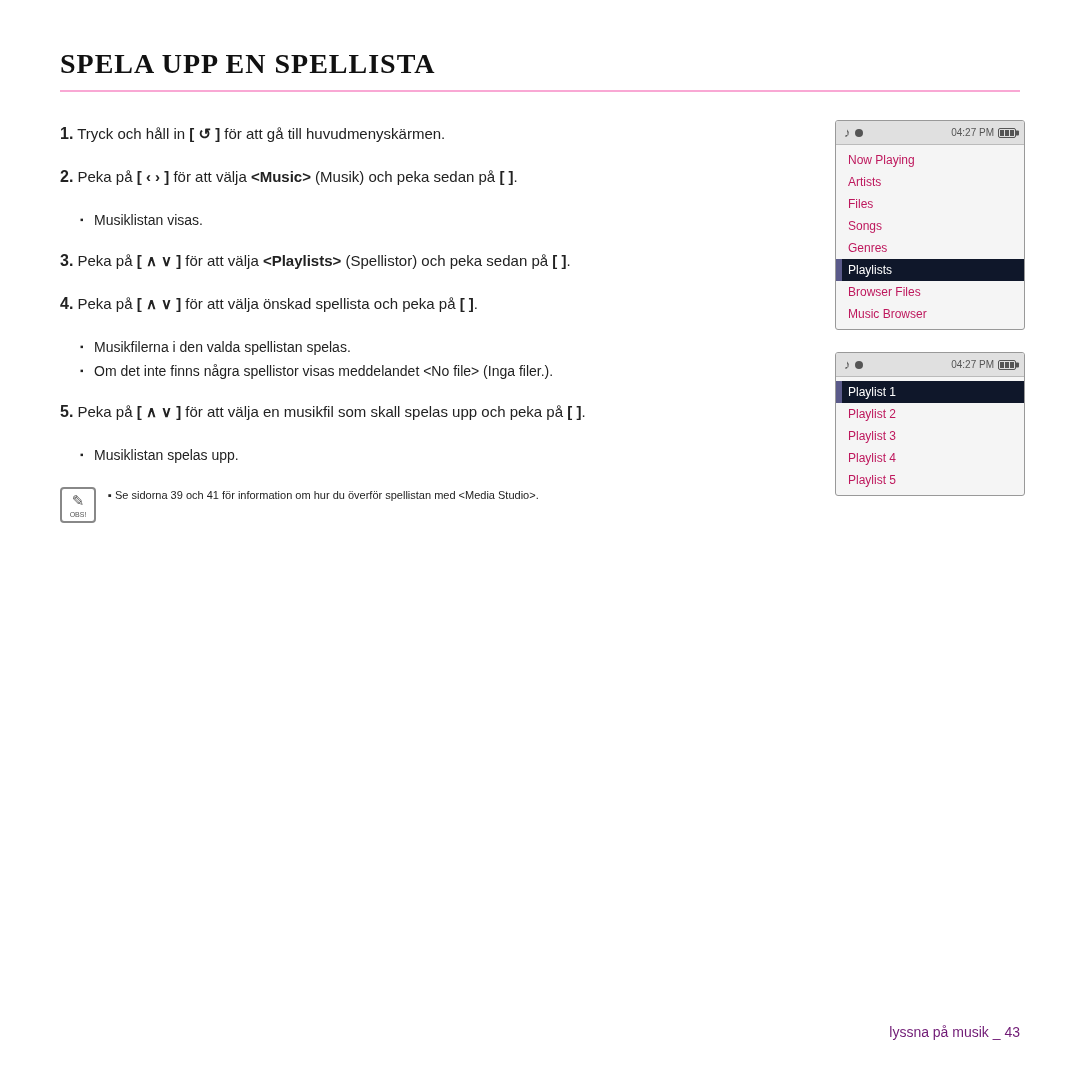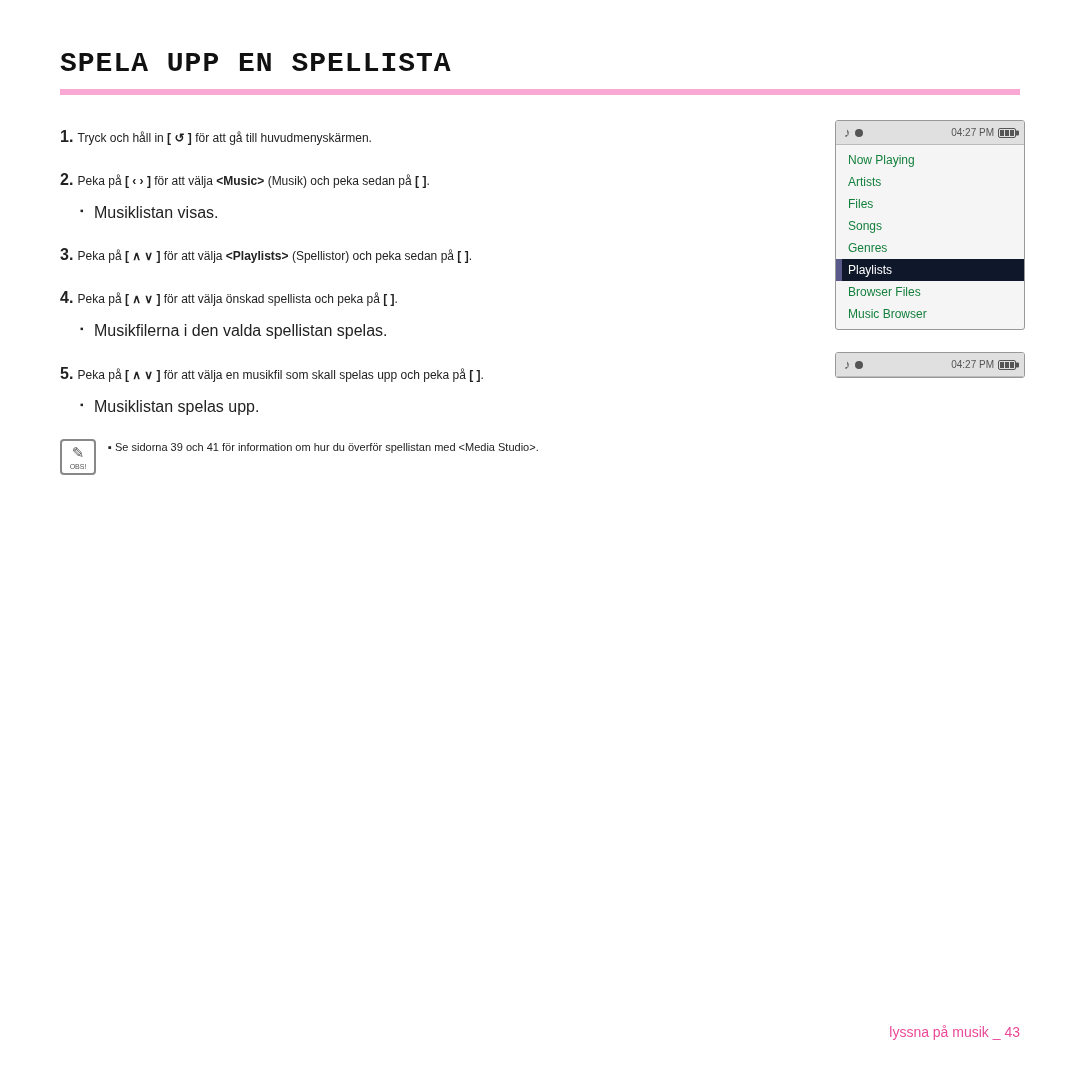--- a/index.html
+++ b/index.html
@@ -16,52 +16,52 @@
 
     .page-content {
       padding: 48px 60px 40px 60px;
     }
 
     .page-title {
       font-size: 28px;
       font-weight: 900;
       letter-spacing: 1px;
       color: #111;
-      border-bottom: 6px solid #f9a8d4;
+      border-bottom: 2px solid #f9a8d4;
       padding-bottom: 10px;
       margin-bottom: 30px;
-      font-family: Liberation Mono, monospace;
+      font-family: Liberation Serif, serif;
     }
 
     .steps {
       max-width: 650px;
     }
 
     .step {
       margin-bottom: 18px;
       line-height: 1.55;
     }
 
     .step-num {
       font-weight: bold;
       font-size: 16px;
     }
 
     .step-text {
-      font-size: 12px;
+      font-size: 15px;
     }
 
     .step-text b, .step-text strong {
       font-weight: bold;
     }
 
     .sub-bullet {
       margin-left: 20px;
-      margin-top: 8px;
-      font-size: 16px;
+      margin-top: 20px;
+      font-size: 14px;
       color: #222;
       list-style: none;
     }
 
     .sub-bullet li {
       position: relative;
       padding-left: 14px;
       margin-bottom: 2px;
     }
 
@@ -188,21 +188,21 @@
       background: #555;
     }
 
     .screen-body {
       padding: 4px 0;
     }
 
     .menu-item {
       padding: 4px 12px;
       font-size: 12px;
-      color: #15803d;
+      color: #be185d;
       cursor: pointer;
     }
 
     .menu-item.selected {
       background: #0f172a;
       color: #fff;
       position: relative;
     }
 
     .menu-item.selected::before {
@@ -213,21 +213,21 @@
       bottom: 0;
       width: 6px;
       background: #5a5a8a;
     }
 
     .page-footer {
       position: absolute;
       bottom: 40px;
       right: 60px;
       font-size: 14px;
-      color: #ec4899;
+      color: #701a75;
     }
 
     .kbd {
       font-family: Arial, sans-serif;
       font-weight: bold;
     }
   </style>
 </head>
 <body>
 
@@ -252,20 +252,21 @@
     <div class="step">
       <span class="step-num">3.</span>
       <span class="step-text"> Peka på <span class="kbd">[ ∧ ∨ ]</span> för att välja <strong>&lt;Playlists&gt;</strong> (Spellistor) och peka sedan på <span class="kbd">[    ]</span>.</span>
     </div>
 
     <div class="step">
       <span class="step-num">4.</span>
       <span class="step-text"> Peka på <span class="kbd">[ ∧ ∨ ]</span> för att välja önskad spellista och peka på <span class="kbd">[    ]</span>.</span>
       <ul class="sub-bullet">
         <li>Musikfilerna i den valda spellistan spelas.</li>
+        <li>Om det inte finns några spellistor visas meddelandet &lt;No file&gt; (Inga filer.).</li>
       </ul>
     </div>
 
     <div class="step">
       <span class="step-num">5.</span>
       <span class="step-text"> Peka på <span class="kbd">[ ∧ ∨ ]</span> för att välja en musikfil som skall spelas upp och peka på <span class="kbd">[    ]</span>.</span>
       <ul class="sub-bullet">
         <li>Musiklistan spelas upp.</li>
       </ul>
     </div>
@@ -319,16 +320,23 @@
       </div>
       <div style="display:flex; align-items:center; gap:4px;">
         <span class="time-text">04:27 PM</span>
         <div class="battery-icon">
           <div class="battery-bar"></div>
           <div class="battery-bar"></div>
           <div class="battery-bar"></div>
         </div>
       </div>
     </div>
+    <div class="screen-body">
+      <div class="menu-item selected">Playlist 1</div>
+      <div class="menu-item">Playlist 2</div>
+      <div class="menu-item">Playlist 3</div>
+      <div class="menu-item">Playlist 4</div>
+      <div class="menu-item">Playlist 5</div>
+    </div>
   </div>
 </div>
 
 <div class="page-footer">lyssna på musik _ 43</div>
 
 </body></html>

